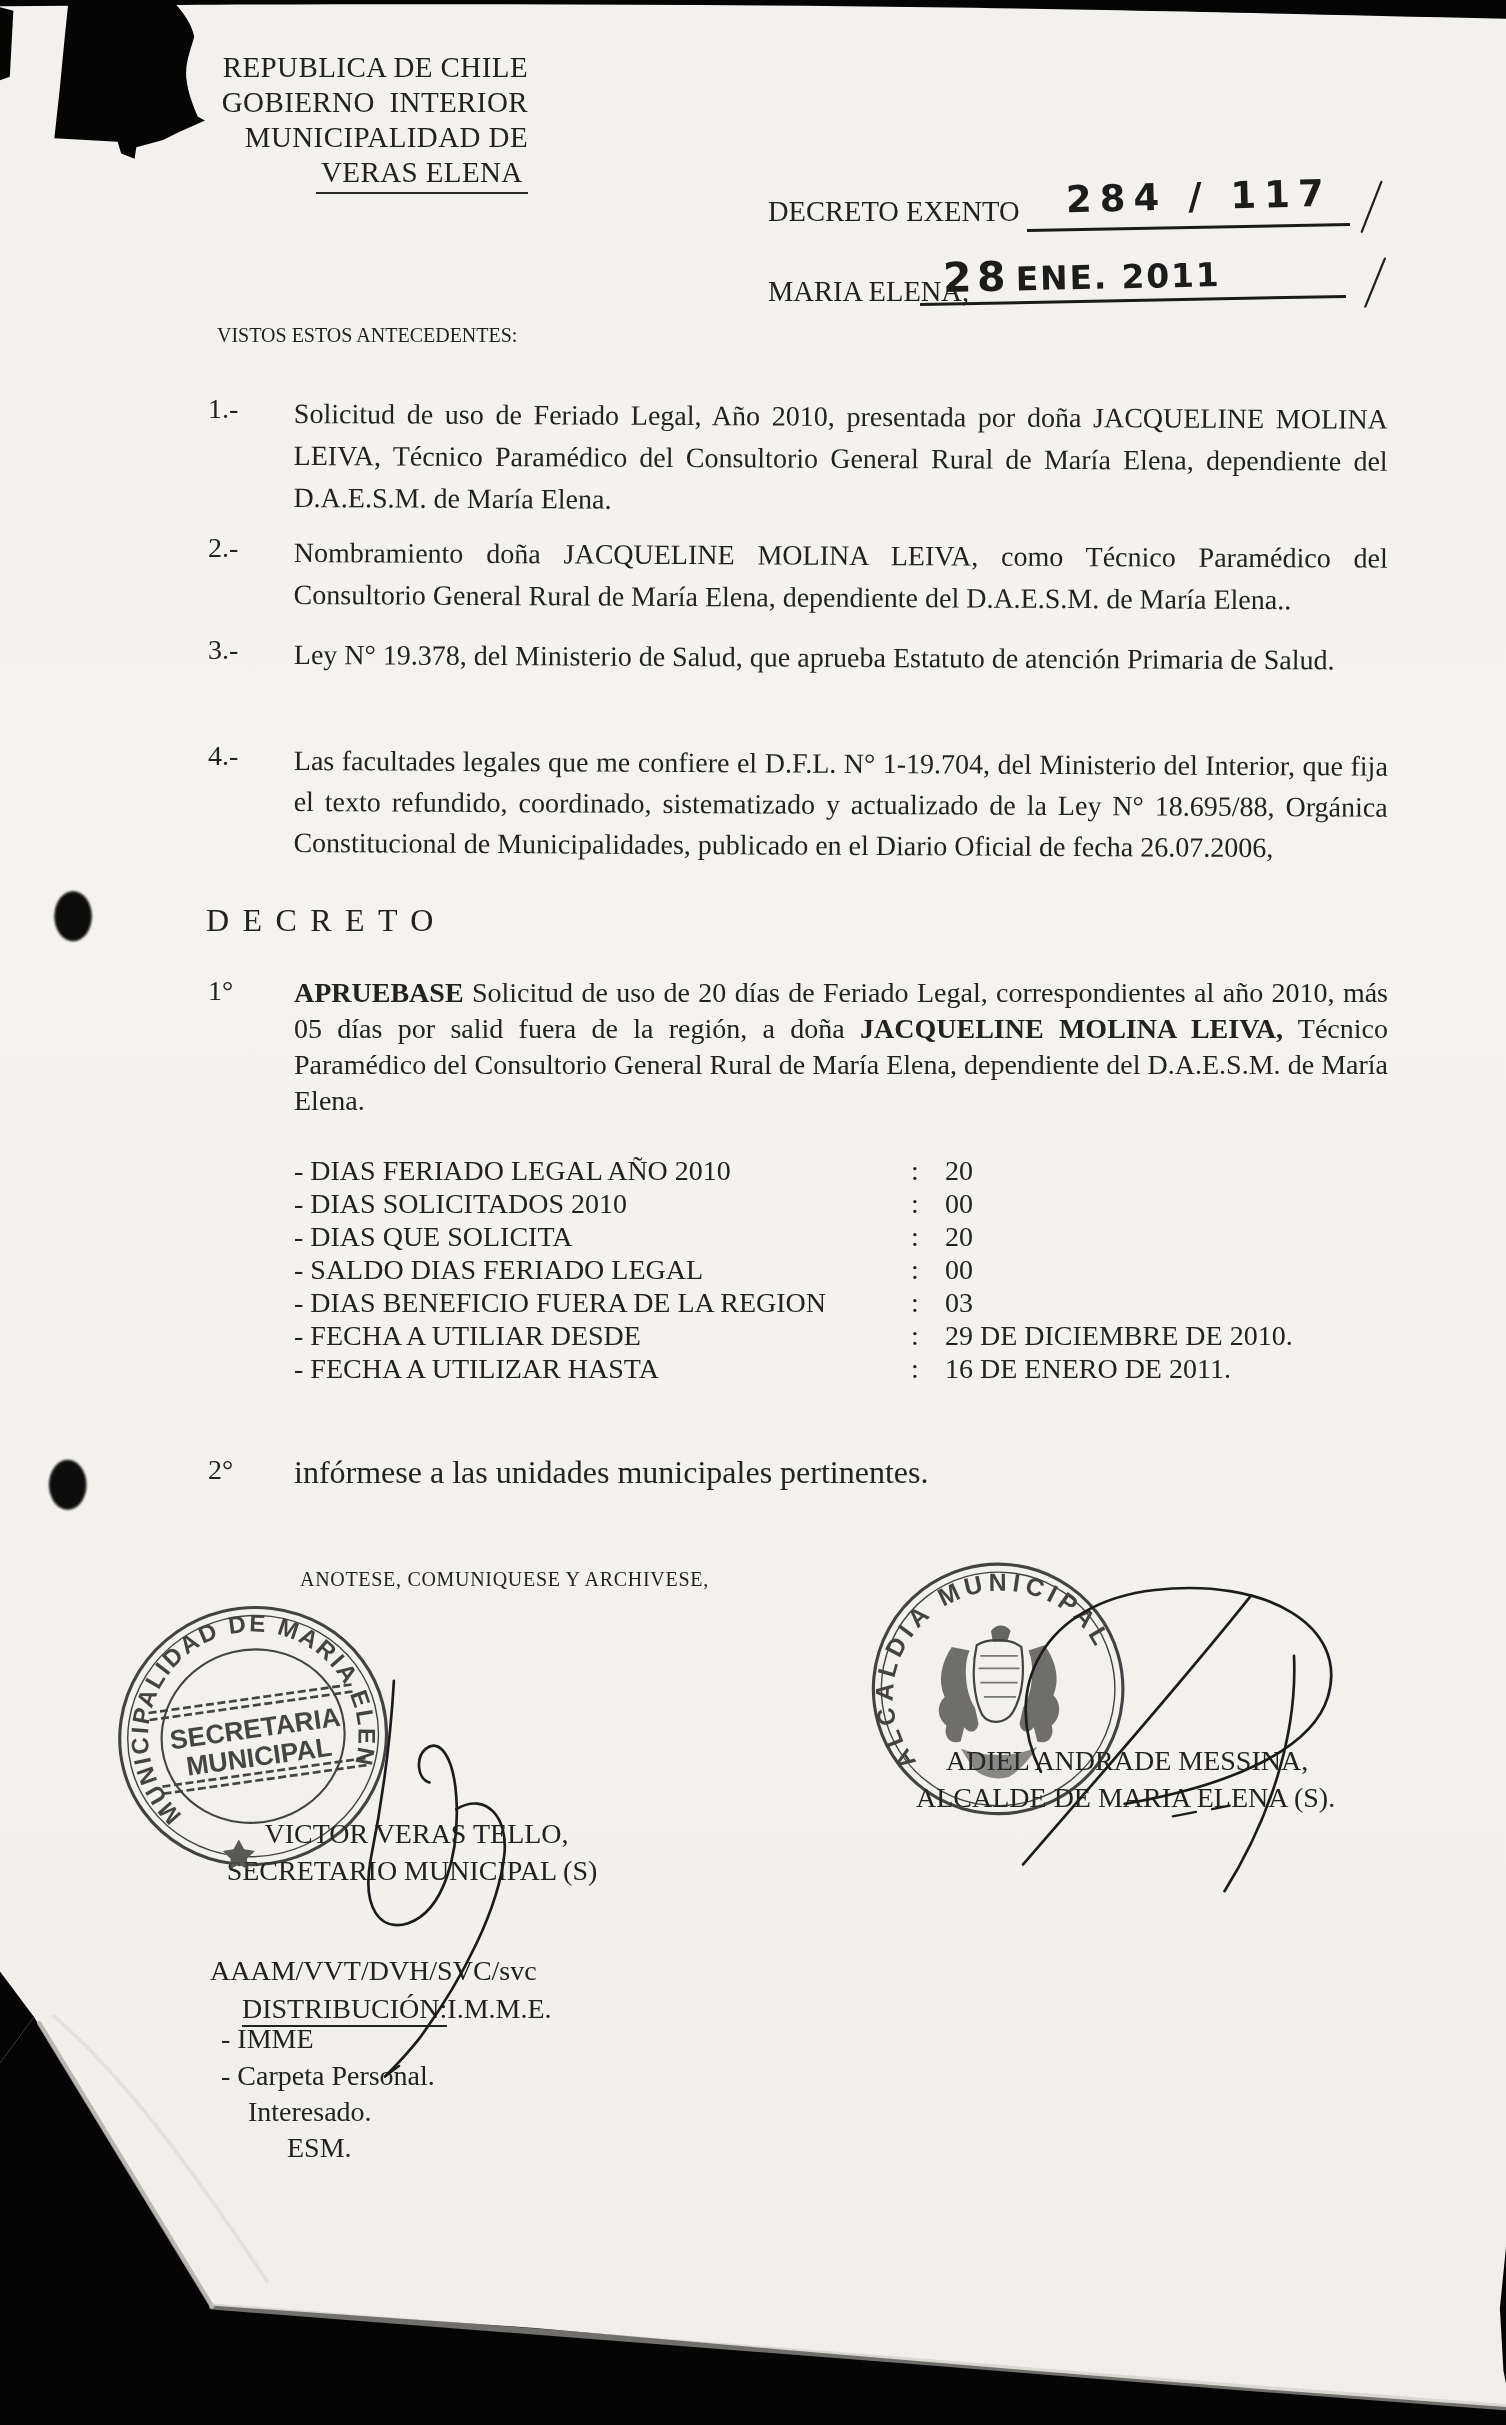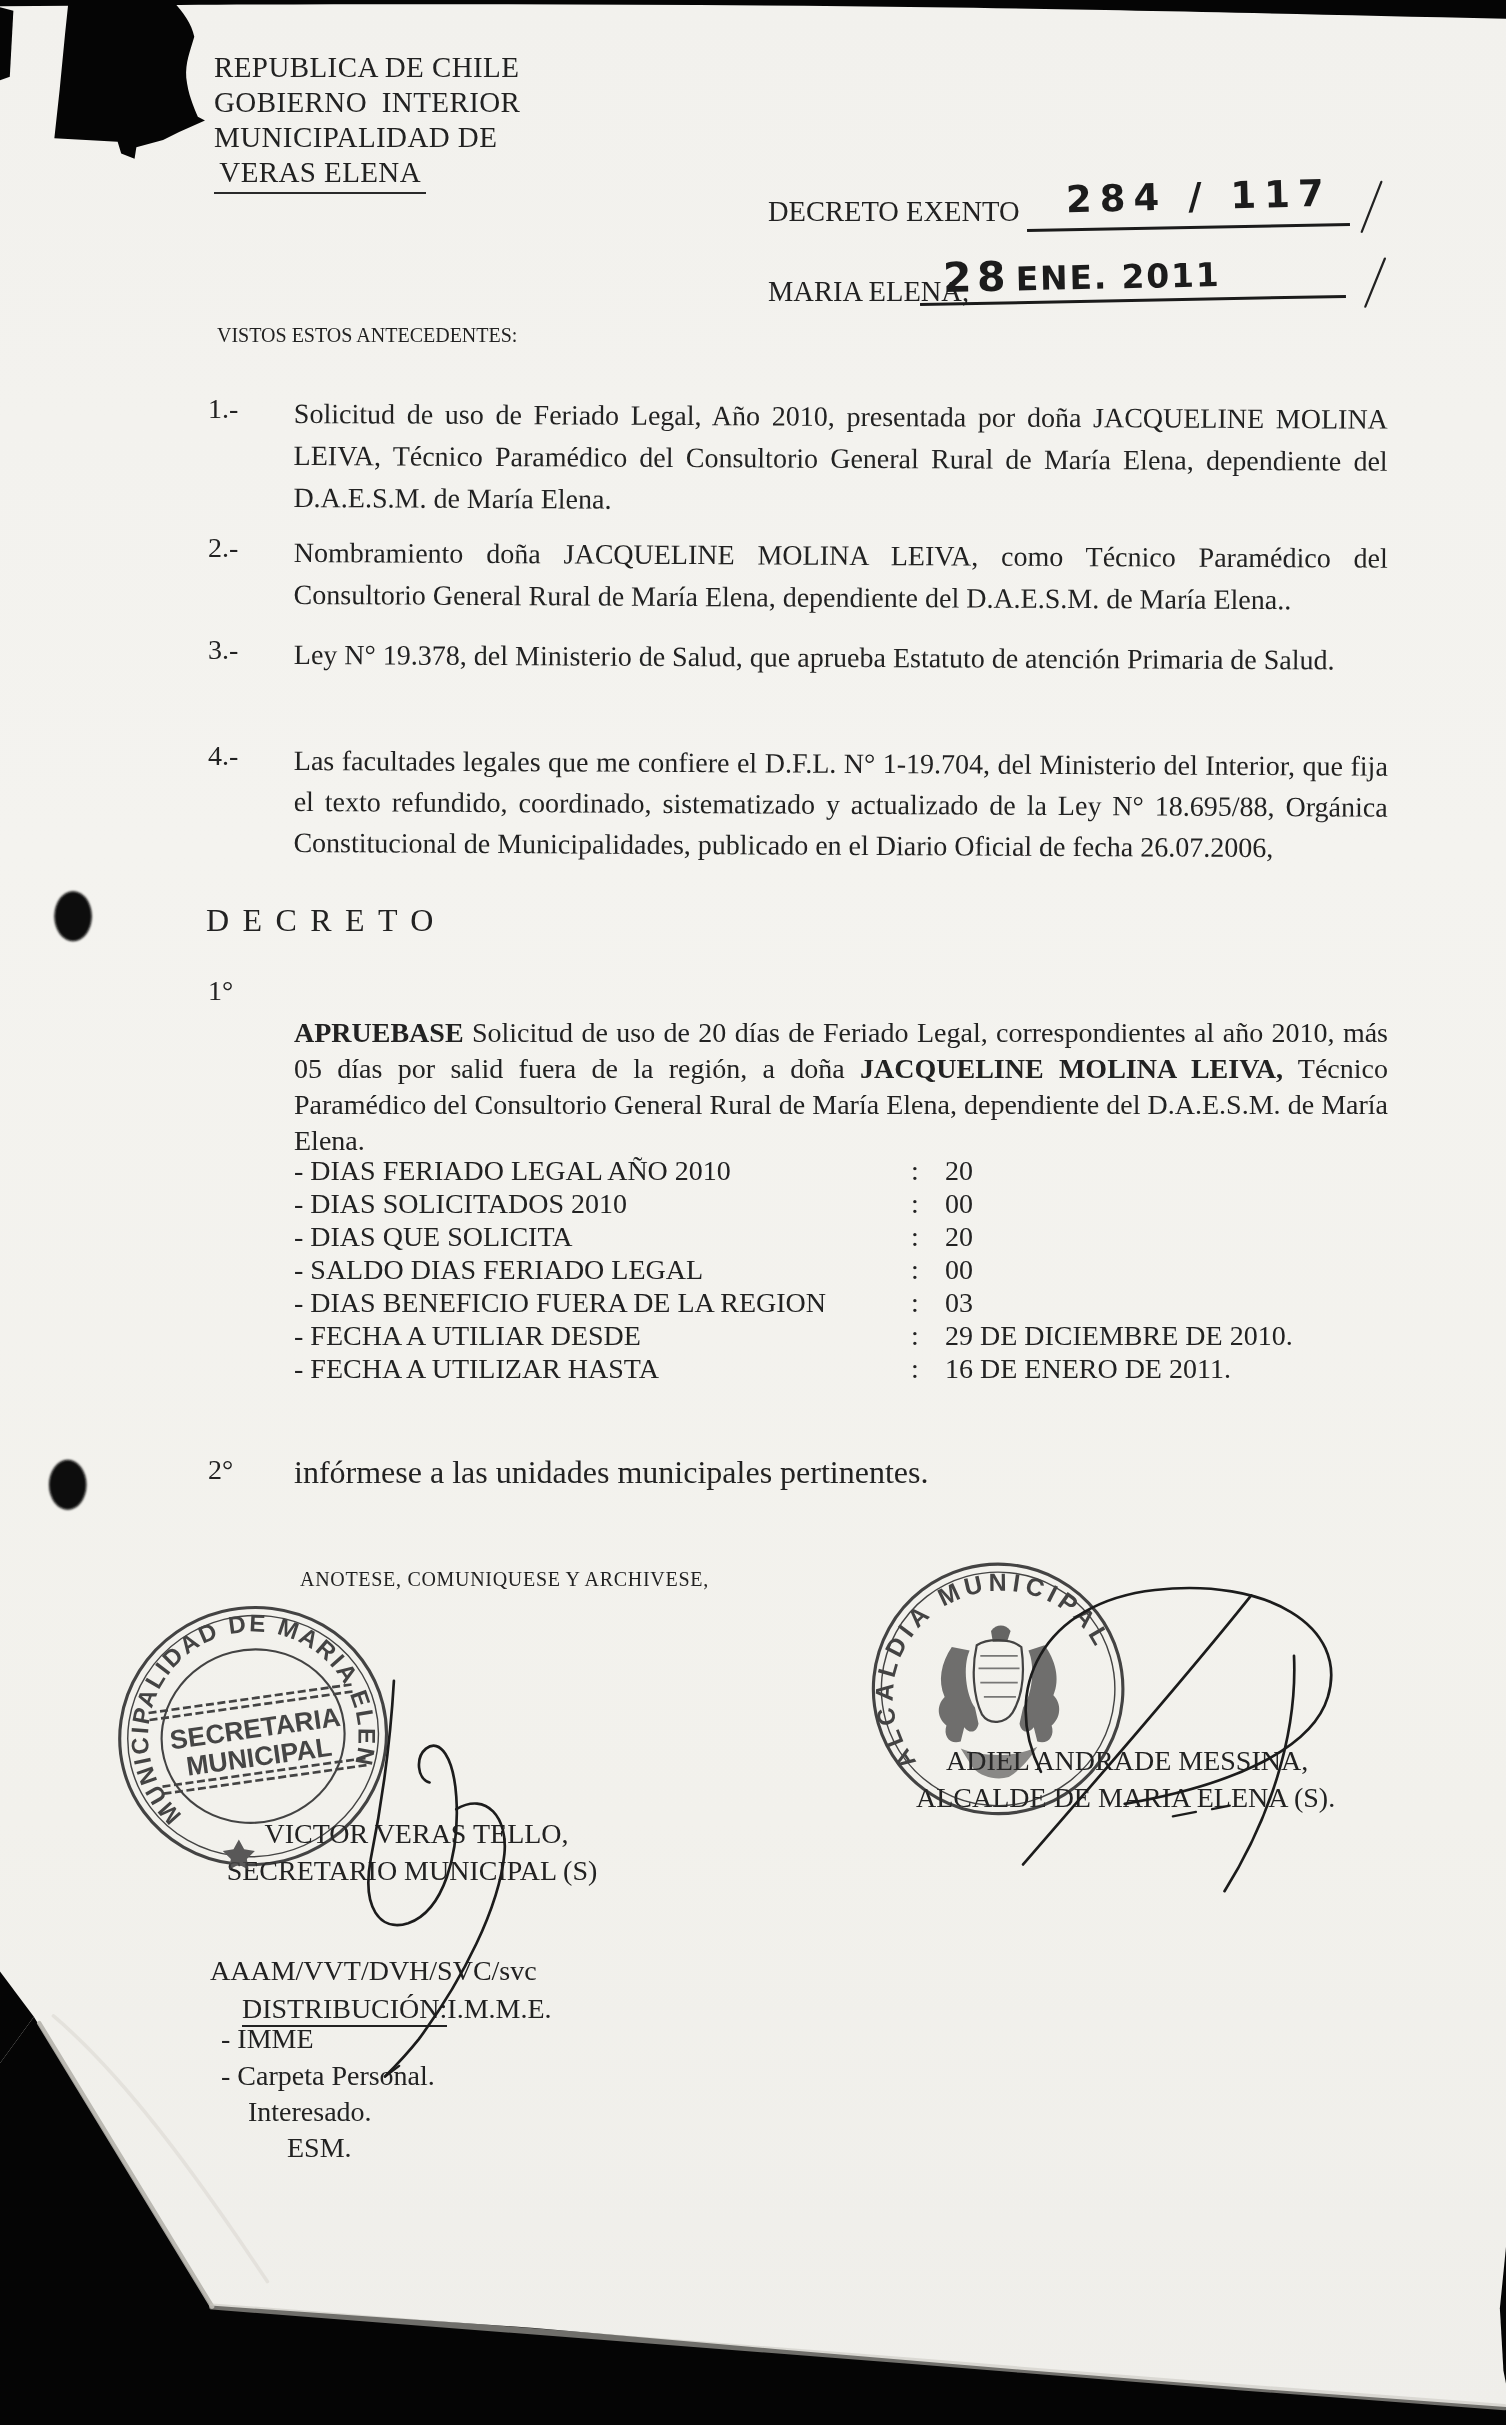--- a/index.html
+++ b/index.html
@@ -2,37 +2,37 @@
 <html style="font-size:14.3px"><head>
 <meta charset="utf-8">
 <style>
   html,body{margin:0;padding:0;background:#000;}
   #scan{position:relative;width:1507px;height:2426px;overflow:hidden;background:#000;
         font-family:"Liberation Serif","DejaVu Serif",serif;color:#202020;}
   #paper{position:absolute;left:0;top:0;width:1507px;height:2426px;
          background:linear-gradient(180deg,#f2f1ed 0%,#f4f3ef 35%,#f2f1ec 75%,#efeeea 100%);}
   .abs{position:absolute;}
   .serif{font-family:"Liberation Serif","DejaVu Serif",serif;color:#222;}
-  .letterhead{left:214px;top:50px;width:314px;text-align:left;font-size:29px;line-height:35px;letter-spacing:0.4px;}
+  .letterhead{left:214px;top:50px;width:314px;text-align:right;font-size:29px;line-height:35px;letter-spacing:0.4px;}
   .lh-underline{display:inline-block;border-bottom:2.7px solid #2a2a2a;padding:0 5.3px 1.8px 5.3px;}
   .lbl-decree{left:768px;top:196px;font-size:28.5px;}
   .stamp-number{left:1066px;top:175px;font-family:"DejaVu Sans","Liberation Sans",sans-serif;
                 font-weight:bold;font-size:37px;letter-spacing:8px;color:#1c1c1c;transform:rotate(-1.4deg);}
   .rule-1{left:1027px;top:226px;width:323px;height:2.7px;background:#1b1b1b;transform:rotate(-1.1deg);}
   .lbl-place{left:768px;top:276px;font-size:28.5px;}
   .stamp-date{left:943px;top:251px;font-family:"DejaVu Sans","Liberation Sans",sans-serif;
               font-weight:bold;color:#1c1c1c;transform:rotate(-1.2deg);white-space:nowrap;}
   .stamp-date .day{font-size:41px;letter-spacing:5.3px;}
   .stamp-date .rest{font-size:33px;letter-spacing:1.8px;}
   .rule-2{left:920px;top:299px;width:426px;height:2.7px;background:#1b1b1b;transform:rotate(-1.1deg);}
   .vistos-h{left:217px;top:324px;font-size:20px;}
   .item-num{font-size:28px;width:62px;}
   .item-text{left:294px;width:1094px;font-size:28px;line-height:42px;text-align:justify;transform:rotate(.3deg);transform-origin:left top;}
   .dec-head{left:206px;top:902px;font-size:32px;letter-spacing:13.4px;}
-  .p1-text{left:294px;top:975px;width:1094px;font-size:28px;line-height:36px;text-align:justify;margin-top:40px;}
+  .p1-text{left:294px;top:975px;width:1094px;font-size:28px;line-height:36px;text-align:justify;}
   .table-wrap{left:294px;top:1155px;width:1105px;font-size:28px;}
   .t-row{position:relative;height:33px;white-space:nowrap;}
   .t-colon{position:absolute;left:617px;top:0;}
   .t-value{position:absolute;left:651px;top:0;}
   .p2-text{left:294px;top:1454px;font-size:32px;}
   .anotese{left:300px;top:1568px;font-size:20px;letter-spacing:0.7px;}
   .sig-name{font-size:28px;white-space:nowrap;}
   .footer-line{font-size:28px;white-space:nowrap;}
   .dist-underline{border-bottom:2.7px solid #222;padding-bottom:0.9px;margin-left:32px;}
   svg text{font-family:"Liberation Sans","DejaVu Sans",sans-serif;}

